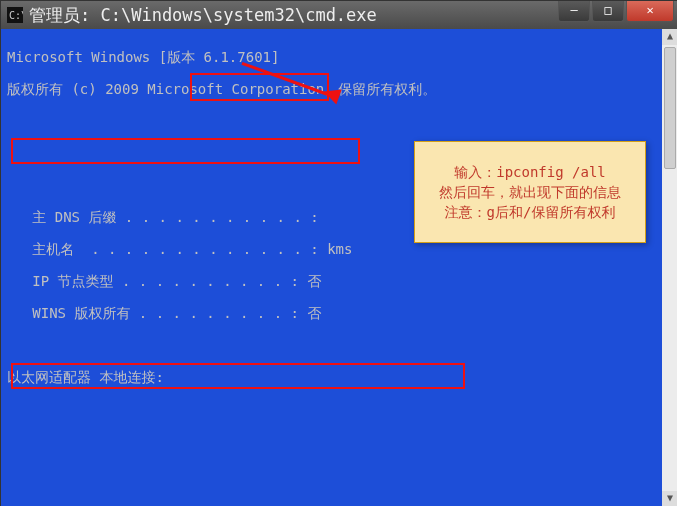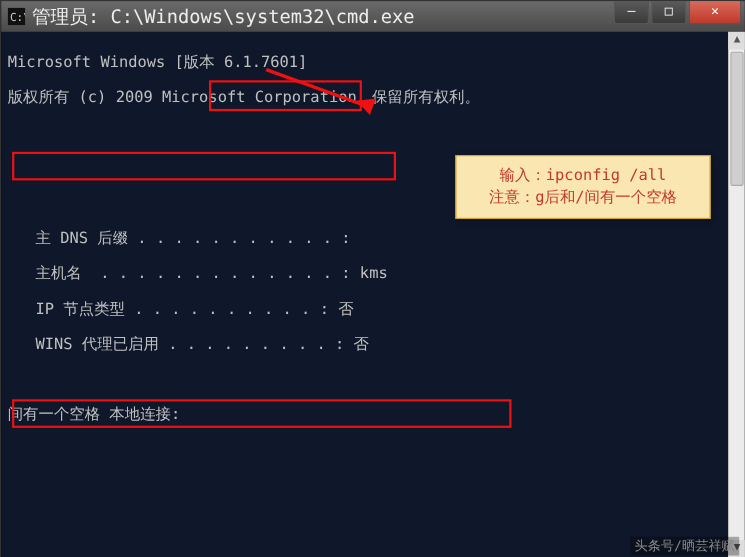--- a/index.html
+++ b/index.html
@@ -4,28 +4,28 @@
 <style>
   body{margin:0;background:#ccc;font-family:"Microsoft YaHei",SimSun,monospace;font-size:13px}
   .window{width:677px;height:506px;background:#000;position:relative;border:1px solid #333;overflow:hidden}
   .titlebar{height:28px;background:linear-gradient(#6a6a6a,#4a4a4a);display:flex;align-items:center;color:#fff;position:relative}
   .icon{width:16px;height:16px;margin:0 6px;display:inline-block}
   .title{font-size:17px;flex:1;color:#eee}
   .btns{display:flex;height:20px;position:absolute;right:4px;top:0}
   .wbtn{width:30px;height:20px;margin-left:2px;text-align:center;font-size:12px;line-height:18px;color:#fff;border:1px solid #555;border-top:0;border-radius:0 0 3px 3px}
   .min,.max{background:linear-gradient(#5a5a5a,#3a3a3a)}
   .close{background:linear-gradient(#d96a5a,#c0392b);width:46px}
-  .terminal{position:absolute;top:28px;left:0;right:16px;bottom:0;background:#0f172a;color:#c0c0c0;padding:4px 6px;font-family:"NSimSun",SimSun,monospace;font-size:14px;line-height:16px;white-space:pre;overflow:hidden}
+  .terminal{position:absolute;top:28px;left:0;right:16px;bottom:0;background:#1d4ed8;color:#c0c0c0;padding:4px 6px;font-family:"NSimSun",SimSun,monospace;font-size:14px;line-height:16px;white-space:pre;overflow:hidden}
   .scrollbar{position:absolute;top:28px;right:0;bottom:0;width:16px;background:#ececec}
   .thumb{position:absolute;top:18px;left:2px;right:2px;height:120px;background:#cfcfcf;border:1px solid #aaa;border-radius:2px}
   .arr{position:absolute;left:0;right:0;height:16px;background:#ddd;text-align:center;font-size:10px;line-height:14px;color:#555}
   .arr.up{top:0}.arr.dn{bottom:0}
   .line{height:16px;position:relative}
   .hl-red{border:2px solid #e11;position:absolute;pointer-events:none}
-  .annot{position:absolute;background:#fae6b0;border:1px solid #d4a017;padding:8px 10px;color:#c0392b;font-size:14px;text-align:center;line-height:20px;box-shadow:2px 2px 6px rgba(0,0,0,.3)}
+  .annot{position:absolute;background:#fae6b0;border:1px solid #d4a017;padding:20px 10px;color:#c0392b;font-size:14px;text-align:center;line-height:20px;box-shadow:2px 2px 6px rgba(0,0,0,.3)}
   .arrow-line{position:absolute;background:#e11;height:3px;transform-origin:left center}
   .arrow-head{position:absolute;width:0;height:0;border:8px solid transparent;border-left:16px solid #e11;transform-origin:left center}
   .footer{position:absolute;right:6px;bottom:2px;color:#888;font-size:12px;background:rgba(0,0,0,.3);padding:0 4px}
 </style>
 </head>
 <body>
 
 <div class="window">
   <div class="titlebar">
     <span class="icon">
@@ -44,23 +44,23 @@
 
   <div class="terminal">
 <div class="line">Microsoft Windows [版本 6.1.7601]</div>
 <div class="line">版权所有 (c) 2009 Microsoft Corporation。保留所有权利。</div>
 <div class="line"></div>
 <div class="line"></div>
 <div class="line"></div>
 <div class="line">   主 DNS 后缀 . . . . . . . . . . . :</div>
 <div class="line"><span>   主机名  . . . . . . . . . . . . . : </span><span>kms</span></div>
 <div class="line">   IP 节点类型 . . . . . . . . . . : 否</div>
-<div class="line">   WINS 代理已启用 . . . . . . . . . : 否</div>
+<div class="line">   WINS 版权所有 . . . . . . . . . : 否</div>
 <div class="line"></div>
-<div class="line">间有一个空格 本地连接:</div>
+<div class="line">以太网适配器 本地连接:</div>
 <div class="line"></div>
 
 
 
 
 
 
 
 
 
@@ -79,17 +79,17 @@
 
   <div class="hl-red" style="left:189px;top:72px;width:135px;height:24px"></div>
   <div class="hl-red" style="left:10px;top:137px;width:345px;height:22px"></div>
   <div class="hl-red" style="left:10px;top:362px;width:450px;height:22px"></div>
 
   <div class="arrow-line" style="left:335px;top:95px;width:100px;transform:rotate(200deg)"></div>
   <div class="arrow-head" style="left:338px;top:88px;transform:rotate(200deg)"></div>
 
   <div class="annot" style="left:413px;top:140px;width:210px">
     <div>输入：ipconfig /all</div>
-    <div>注意：g后和/间有一个空格</div>
+    <div>然后回车，就出现下面的信息</div>
+    <div>注意：g后和/保留所有权利</div>
   </div>
 
-  <div class="footer">头条号/晒芸祥赋</div>
 </div>
 
 </body></html>

